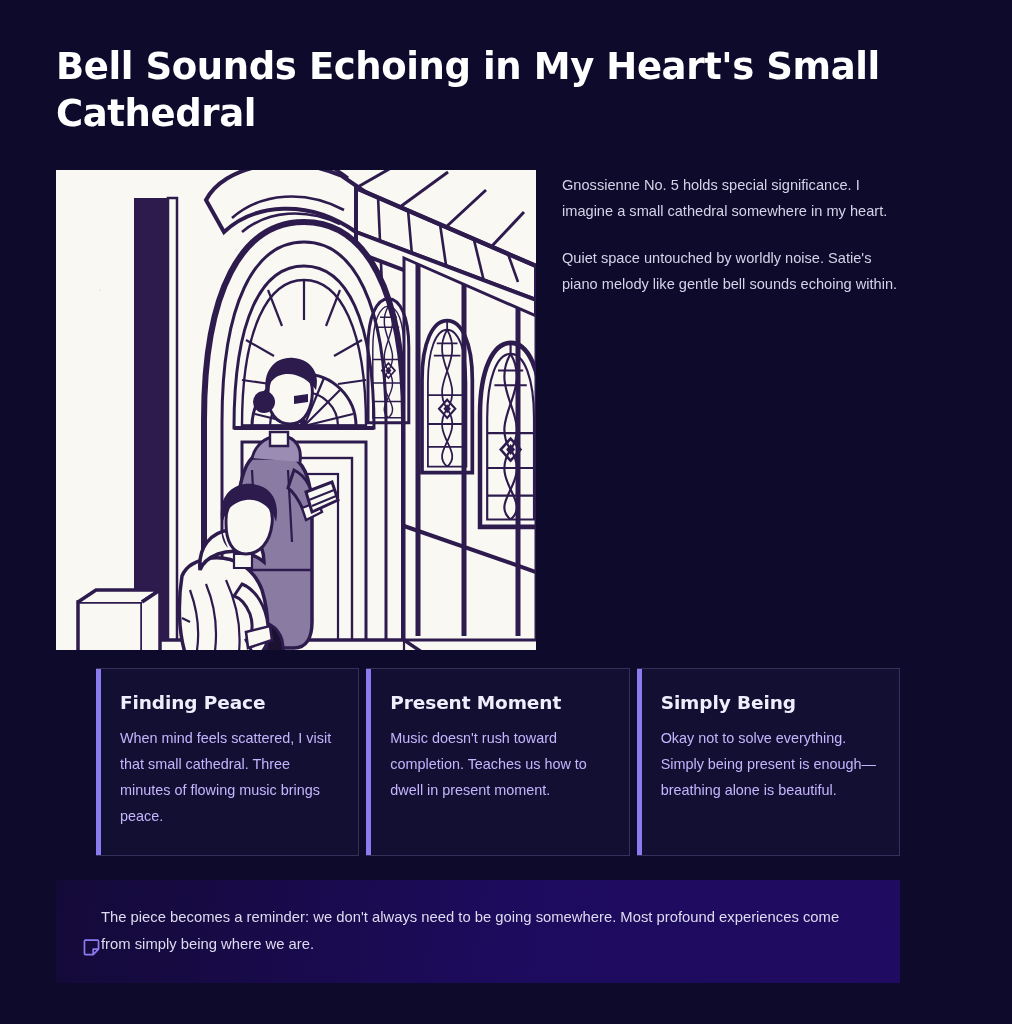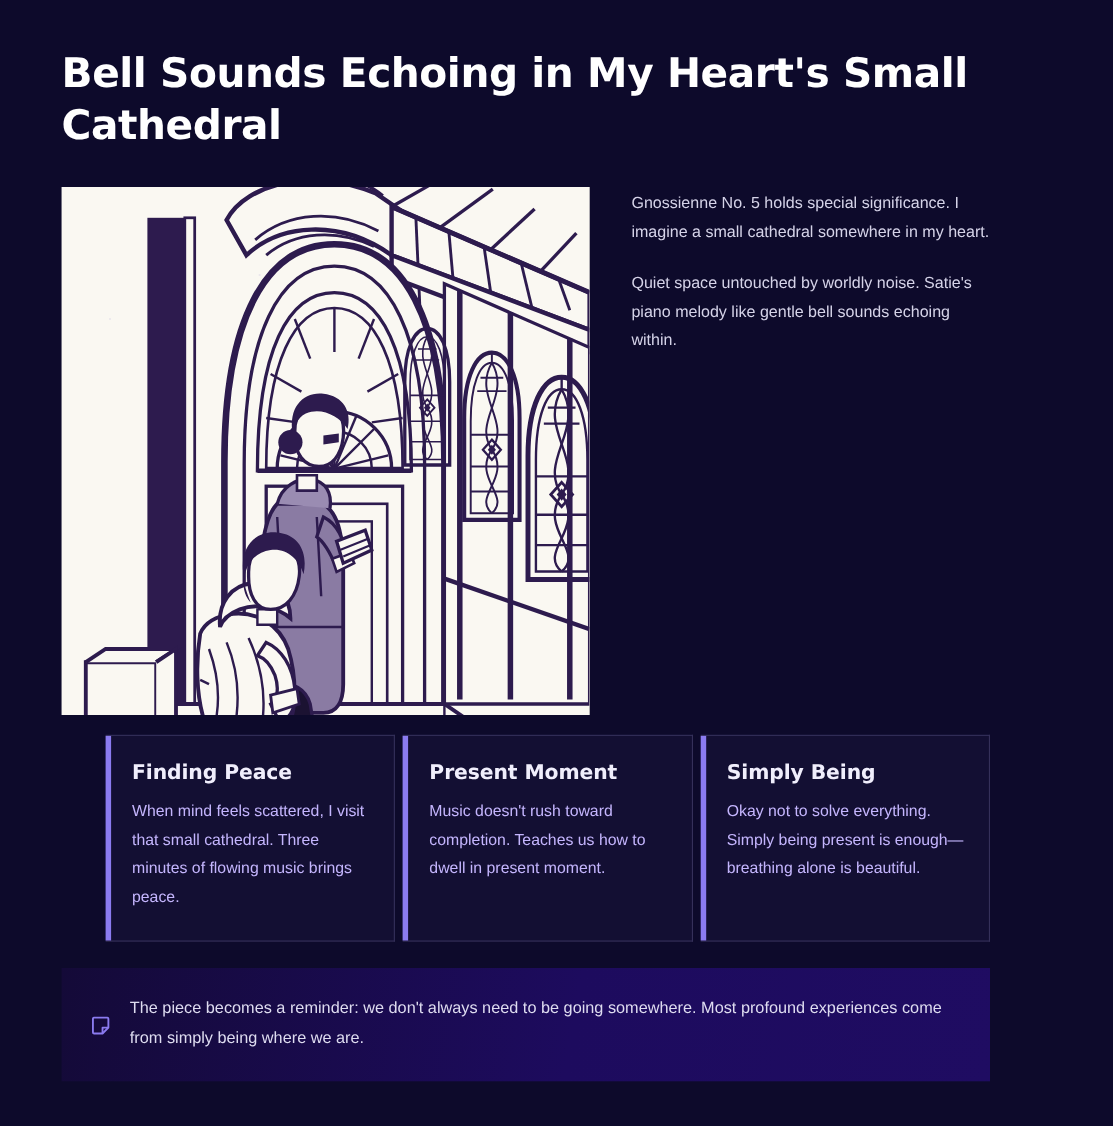--- a/index.html
+++ b/index.html
@@ -30,21 +30,21 @@
     letter-spacing: -0.4px;
     color: #ffffff;
     font-family: "DejaVu Sans", sans-serif;
   }
 
   
   .hero {
     display: flex;
     align-items: flex-start;
     margin-top: 33px;
-    gap: 38px;
+    gap: 26px;
   }
 
   .illustration {
     flex: 0 0 auto;
     width: 480px;
     height: 480px;
     background: #faf8f2;
     position: relative;
     overflow: hidden;
   }
@@ -94,22 +94,21 @@
   }
   .card-body {
     font-size: 14.4px;
     line-height: 1.79;
     color: #c4b5fd;
   }
 
   
   .callout {
     display: flex;
-    align-items: center;
-    gap: 17px;
+    align-items: flex-end;
     margin-top: 24px;
     padding: 24px 28px 26px 26px;
     background: linear-gradient(100deg, #140a38 0%, #1d0b5e 55%, #1f0c62 100%);
     min-height: 93px;
   }
   .callout-icon {
     flex: 0 0 auto;
     width: 19px;
     height: 19px;
     margin-top: 3px;

